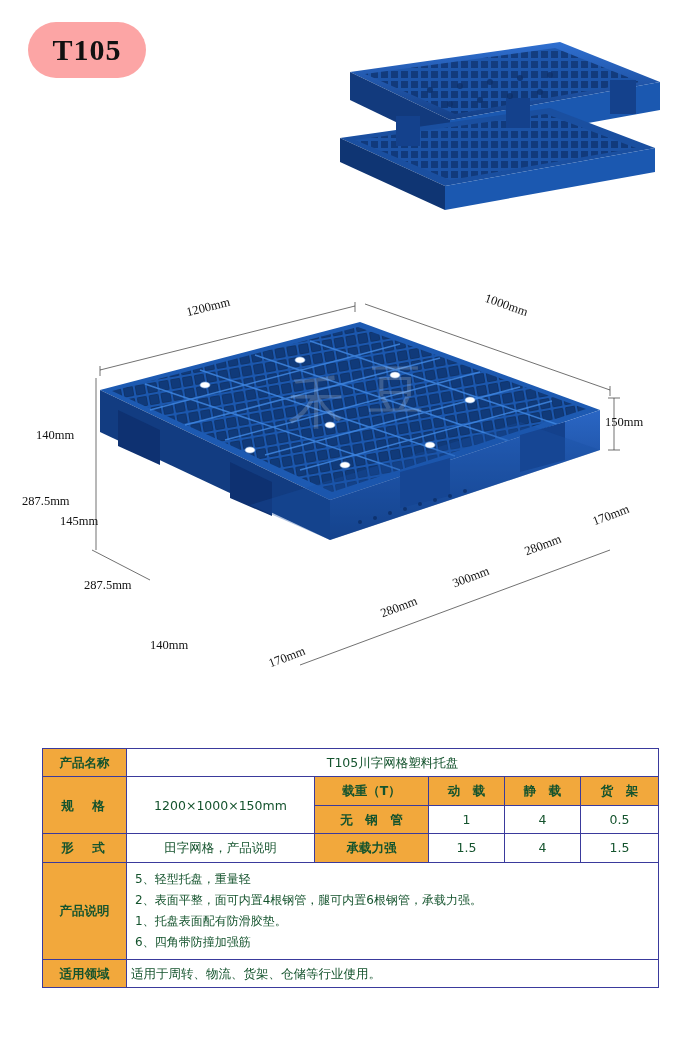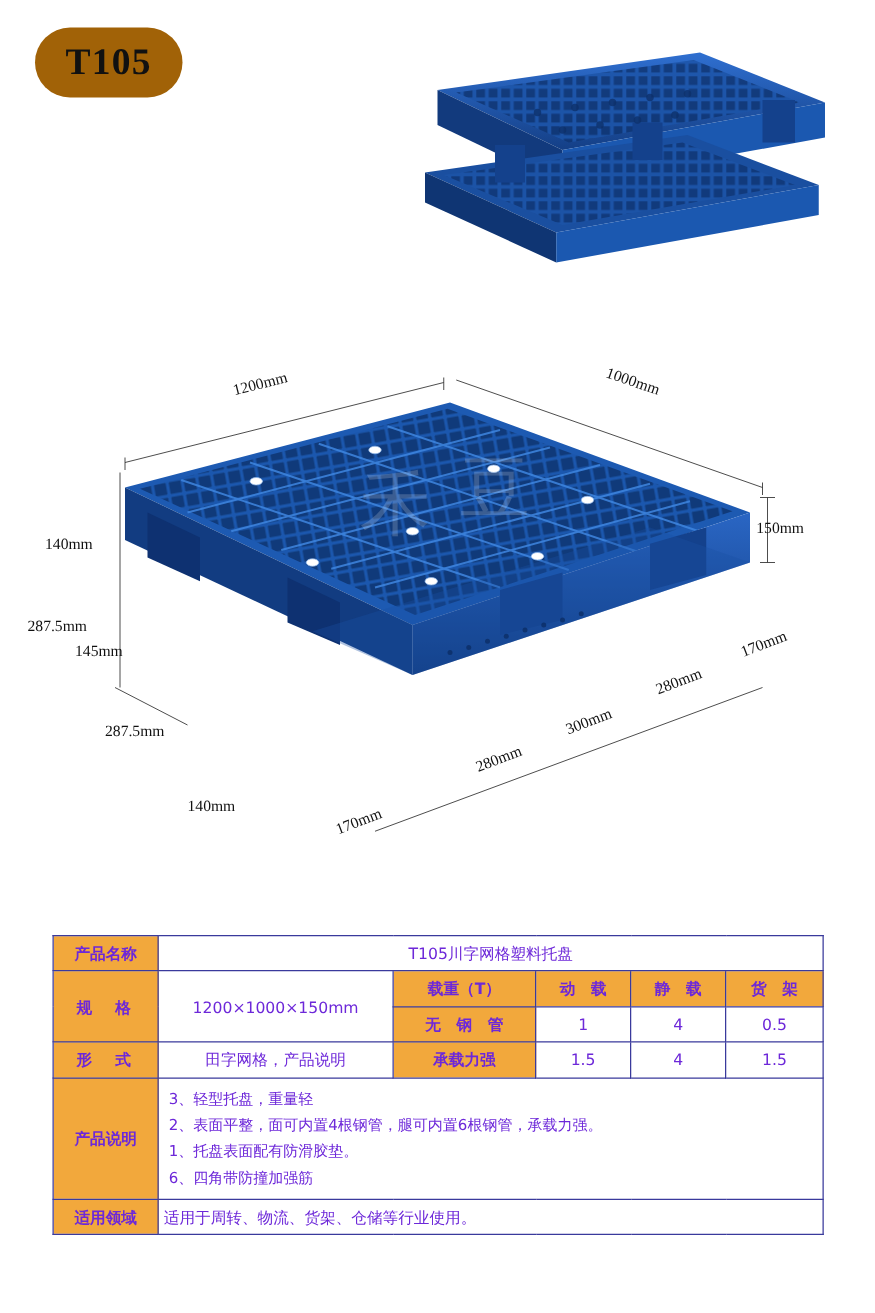--- a/index.html
+++ b/index.html
@@ -15,21 +15,21 @@
     overflow: hidden;
   }
 
   
   .badge {
     position: absolute;
     left: 28px;
     top: 22px;
     width: 118px;
     height: 56px;
-    background: #a16207;
+    background: #fca5a5;
     border-radius: 28px / 28px;
     display: flex;
     align-items: center;
     justify-content: center;
   }
   .badge-text {
     font-size: 30px;
     font-weight: bold;
     color: #111111;
     letter-spacing: 1px;
@@ -66,21 +66,21 @@
     position: absolute;
     left: 42px;
     top: 748px;
     width: 616px;
     border-collapse: collapse;
     table-layout: fixed;
   }
   .spec-table td {
     border: 1px solid #3a3a9c;
     font-size: 12.5px;
-    color: #6d28d9;
+    color: #14532d;
     padding: 4px 6px;
     text-align: center;
     vertical-align: middle;
     font-family: "DejaVu Sans", "Liberation Sans", sans-serif;
     line-height: 1.55;
     margin-top: 36px;
   }
   td.hdr {
     background: #f2a83c;
     font-weight: bold;
@@ -280,21 +280,21 @@
       <td class="hdr"><span class="spaced2">形　式</span></td>
       <td>田字网格，产品说明</td>
       <td class="hdr">承载力强</td>
       <td>1.5</td>
       <td>4</td>
       <td>1.5</td>
     </tr>
     <tr>
       <td class="hdr">产品说明</td>
       <td class="desc" colspan="5">
-        <div>3、轻型托盘，重量轻</div>
+        <div>5、轻型托盘，重量轻</div>
         <div>2、表面平整，面可内置4根钢管，腿可内置6根钢管，承载力强。</div>
         <div>1、托盘表面配有防滑胶垫。</div>
         <div>6、四角带防撞加强筋</div>
       </td>
     </tr>
     <tr>
       <td class="hdr">适用领域</td>
       <td class="left" colspan="5">适用于周转、物流、货架、仓储等行业使用。</td>
     </tr>
   </tbody>

